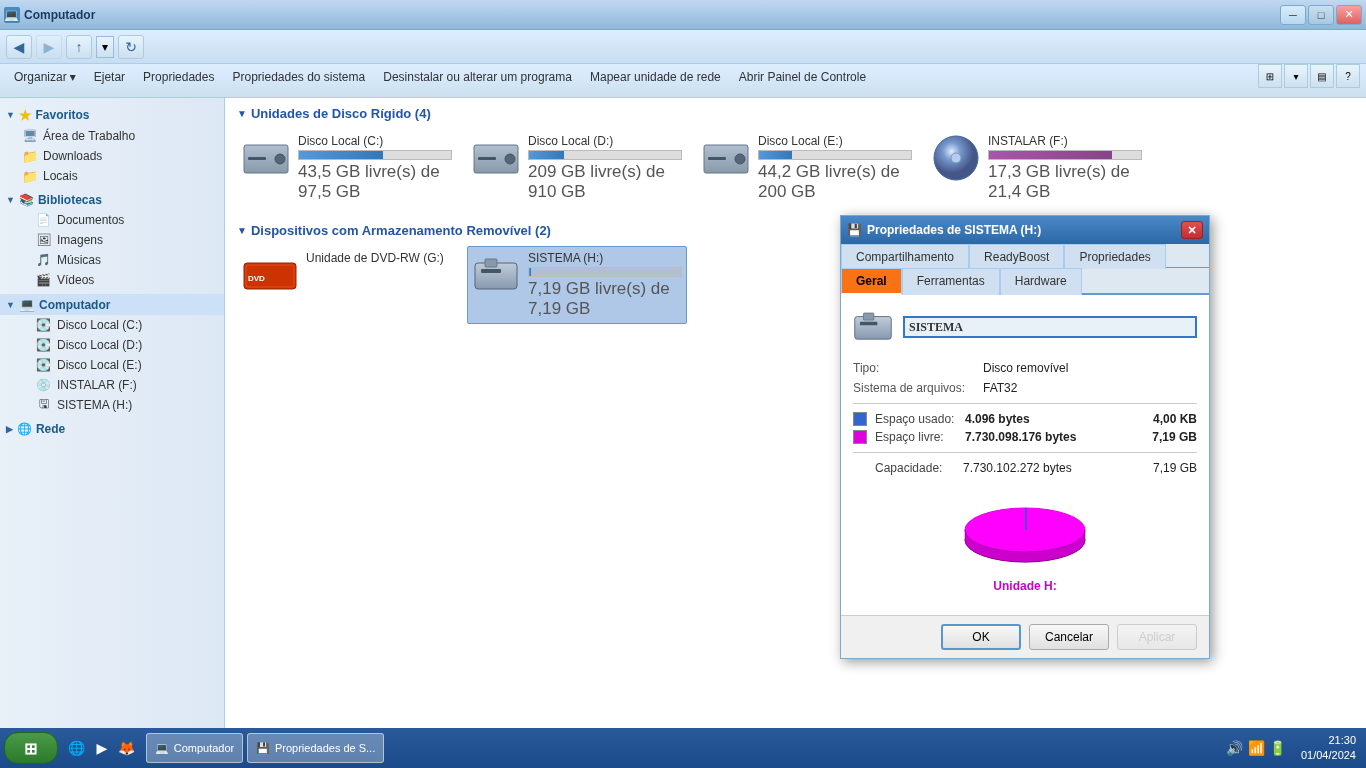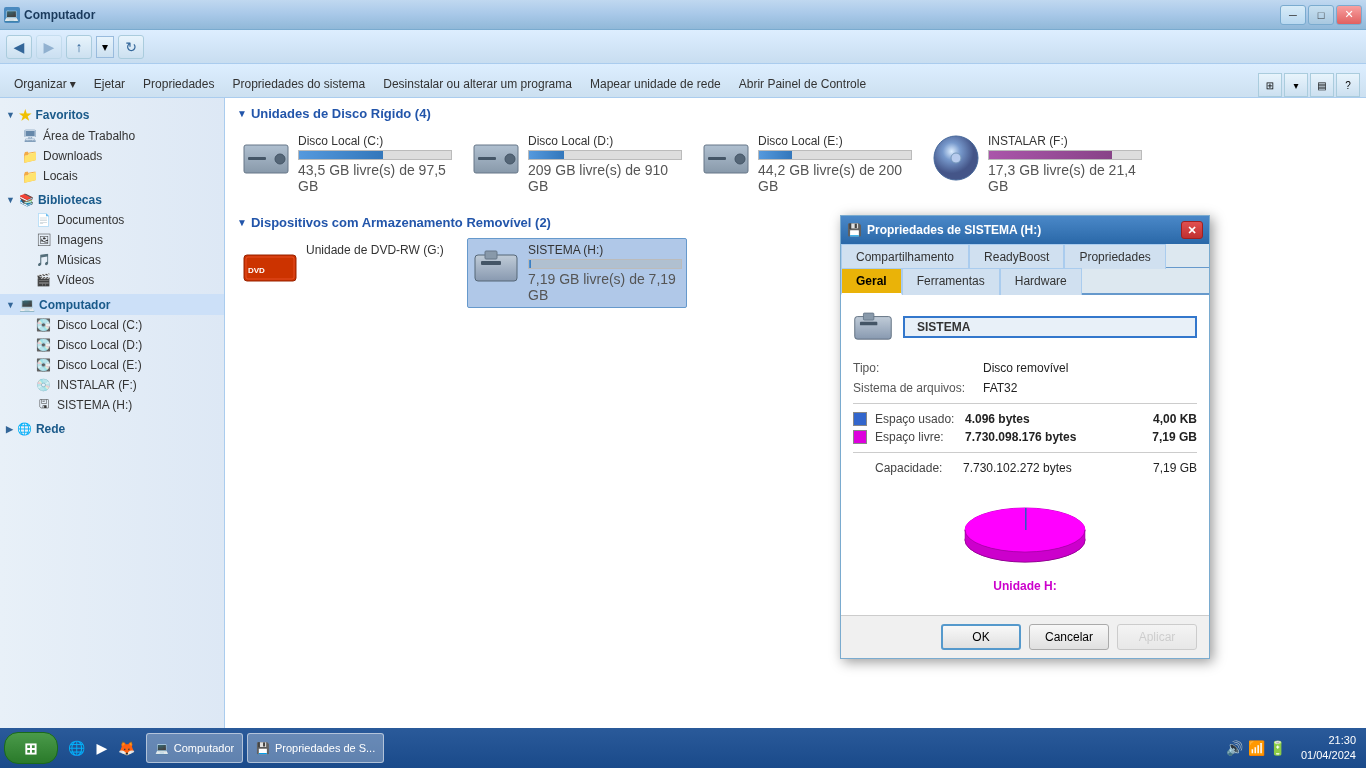--- a/index.html
+++ b/index.html
@@ -36,21 +36,21 @@
       border-radius: 2px;
     }
     .address-dropdown { width: 18px; height: 22px; border: 1px solid #99bbdd; background: linear-gradient(to bottom, #e8f4fc, #cce0f0); cursor: pointer; display: flex; align-items: center; justify-content: center; }
     .refresh-btn { width: 26px; height: 24px; border: 1px solid #aaccdd; border-radius: 3px; background: linear-gradient(to bottom, #e8f4fc, #cce0f0); cursor: pointer; display: flex; align-items: center; justify-content: center; font-size: 14px; color: #336699; }
     .search-box { width: 200px; height: 22px; border: 1px solid #99bbdd; border-radius: 10px; padding: 0 24px 0 8px; font-size: 12px; color: #666; background: white; }
 
     
     .toolbar {
       height: 34px;
       background: linear-gradient(to bottom, #ddeeff, #cce0f0);
-      display: flex; align-items: flex-end; padding: 0 6px; gap: 2px;
+      display: flex; align-items: flex-start; padding: 0 6px; gap: 2px;
       border-bottom: 1px solid #aaccee;
     }
     .tool-btn {
       height: 26px; padding: 0 8px; border: none; background: transparent;
       cursor: pointer; font-size: 12px; color: #333; border-radius: 3px;
       display: flex; align-items: center; gap: 3px;
     }
     .view-icons { display: flex; gap: 2px; margin-left: auto; }
     .view-btn { width: 24px; height: 24px; border: 1px solid #aaccdd; background: linear-gradient(to bottom, #e8f4fc, #cce0f0); cursor: pointer; display: flex; align-items: center; justify-content: center; font-size: 10px; }
 
@@ -95,21 +95,21 @@
     }
     .drive-img { width: 48px; height: 48px; display: flex; align-items: center; justify-content: center; }
     .drive-info { flex: 1; }
     .drive-name { font-size: 12px; color: #333; margin-bottom: 2px; }
     .drive-bar-container { width: 100%; height: 10px; background: #ddd; border: 1px solid #bbb; margin-bottom: 2px; }
     .drive-bar { height: 100%; }
     .drive-bar.c { background: linear-gradient(to right, #5599dd, #3377bb); width: 45%; }
     .drive-bar.d { background: linear-gradient(to right, #5599dd, #3377bb); width: 23%; }
     .drive-bar.e { background: linear-gradient(to right, #5599dd, #3377bb); width: 22%; }
     .drive-bar.f { background: linear-gradient(to right, #aa55aa, #884488); width: 81%; }
-    .drive-size { font-size: 14px; color: #555; }
+    .drive-size { font-size: 17px; color: #555; }
 
     .removable-grid { display: flex; flex-wrap: wrap; gap: 10px; margin-bottom: 8px; }
     .removable-item {
       width: 220px; display: flex; align-items: flex-start; gap: 8px;
       padding: 4px; cursor: pointer; border: 1px solid transparent; border-radius: 2px;
     }
     .removable-item.selected { background: #b0c8e8; border-color: #6699cc; }
 
     
     .status-bar {
@@ -160,27 +160,27 @@
       display: flex; align-items: center; justify-content: space-between;
       padding: 0 6px; color: white; font-size: 12px; font-weight: 600;
     }
     .dialog-titlebar-left { display: flex; align-items: center; gap: 5px; }
     .dialog-close { width: 22px; height: 18px; background: linear-gradient(to bottom, #e05050, #c03030); border: 1px solid #a02020; border-radius: 3px; cursor: pointer; display: flex; align-items: center; justify-content: center; color: white; font-size: 11px; }
     .dialog-tabs { display: flex; background: #dde8f0; border-bottom: 2px solid #6699cc; }
     .dialog-tab {
       padding: 5px 14px; font-size: 12px; cursor: pointer; border: 1px solid #aaccee;
       border-bottom: none; margin-bottom: -2px; background: #d0e0f0; color: #333;
     }
-    .dialog-tab.active { background: #eab308; border-bottom: 2px solid white; color: #000; font-weight: 600; z-index: 1; }
+    .dialog-tab.active { background: #f97316; border-bottom: 2px solid white; color: #000; font-weight: 600; z-index: 1; }
     .dialog-content { padding: 12px; background: white; }
     .dialog-drive-header { display: flex; align-items: center; gap: 10px; margin-bottom: 14px; }
     .dialog-drive-icon { width: 40px; height: 40px; display: flex; align-items: center; justify-content: center; }
     .dialog-drive-name-input {
       flex: 1; height: 22px; border: 2px solid #3377cc; background: #e8f0f8;
-      padding: 0 12px; font-size: 12px; color: #333; font-weight: 600;
+      padding: 0 4px; font-size: 12px; color: #333; font-weight: 600; font-family: Liberation Serif, serif;
     }
     .dialog-info-row { display: flex; margin-bottom: 6px; font-size: 12px; }
     .dialog-info-label { width: 130px; color: #555; }
     .dialog-info-value { color: #222; font-weight: 500; }
     .dialog-separator { height: 1px; background: #ccc; margin: 8px 0; }
     .dialog-space-row { display: flex; margin-bottom: 4px; font-size: 12px; align-items: center; }
     .dialog-space-color { width: 14px; height: 14px; margin-right: 8px; border: 1px solid #888; }
     .dialog-space-label { width: 90px; color: #444; }
     .dialog-space-bytes { flex: 1; color: #222; font-weight: 700; }
     .dialog-space-gb { color: #222; font-weight: 700; width: 60px; text-align: right; }

